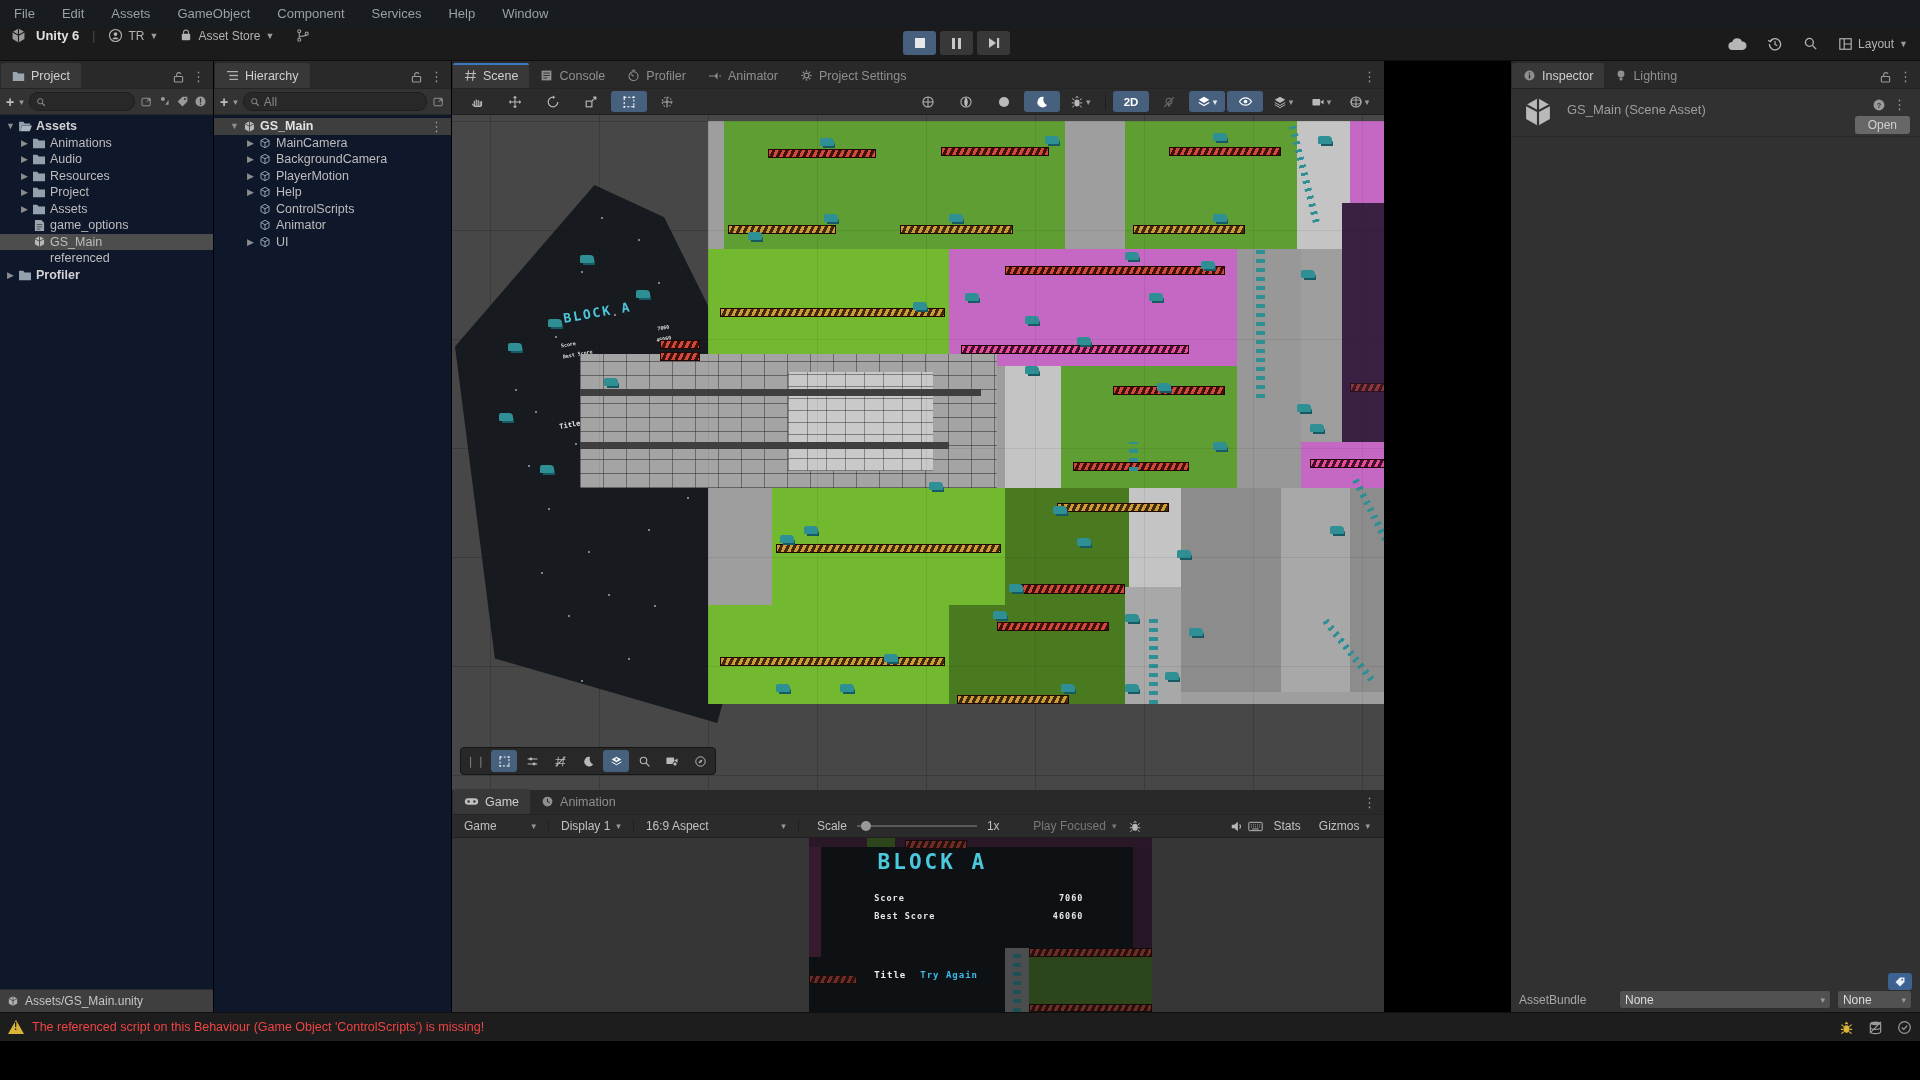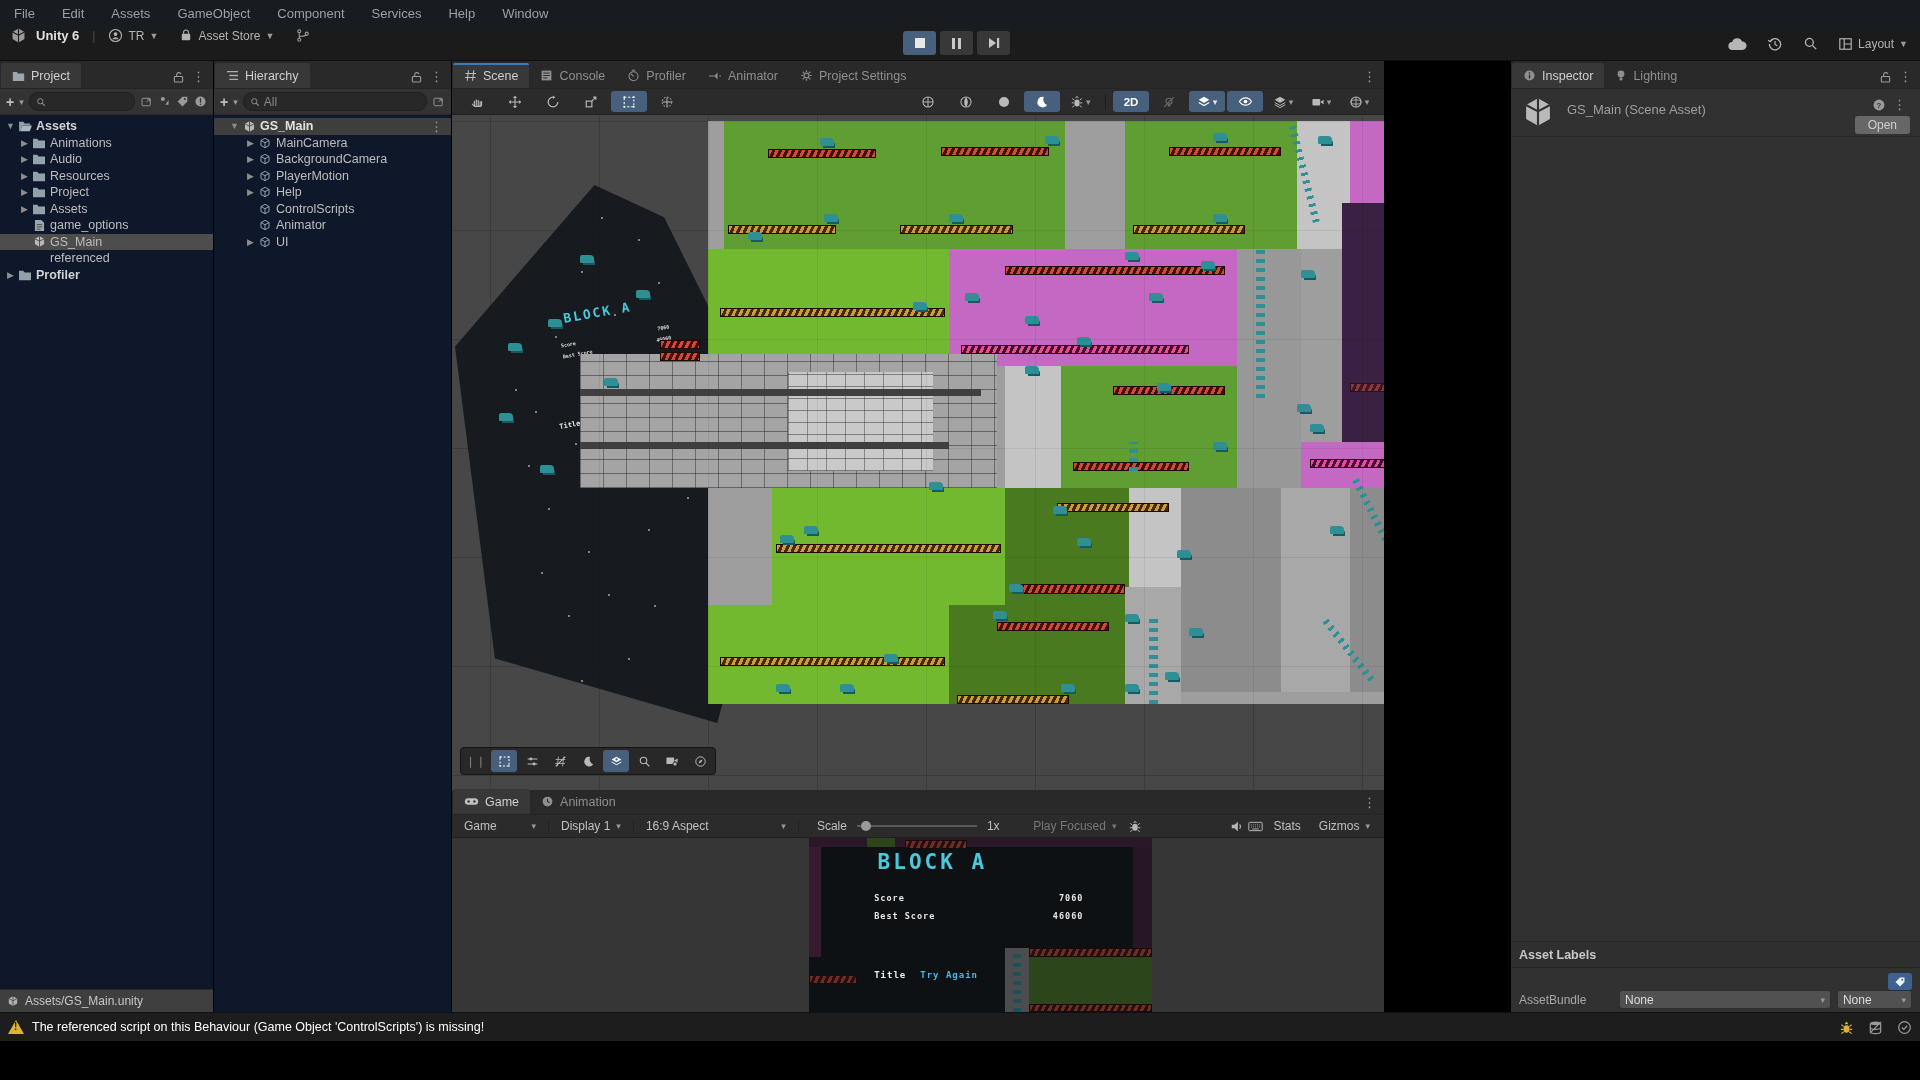--- a/index.html
+++ b/index.html
@@ -111,21 +111,21 @@
   .al-body{height:44px;position:relative;background:#313131}
   .tag-btn{position:absolute;right:8px;top:5px;width:24px;height:17px;background:#3d6191;border-radius:3px;display:flex;align-items:center;justify-content:center}
   .ab-row{position:absolute;left:0;right:0;bottom:3px;height:19px;display:flex;align-items:center}
   .ab-label{width:100px;padding-left:8px;color:#a8a8a8;flex:none}
   .dd{height:17px;background:#515151;border:1px solid #2e2e2e;border-radius:3px;display:flex;align-items:center;justify-content:space-between;padding:0 5px;color:#ddd}
   .dd1{width:222px;margin-right:6px}.dd2{width:70px;margin-right:8px}
   
   .statusbar{position:absolute;left:0;right:0;top:1012px;height:28px;background:#1d1d1d;border-top:1px solid #101010;display:flex;align-items:center;gap:8px;padding:0 8px;z-index:20}
   .warn-tri{width:0;height:0;border-left:8px solid transparent;border-right:8px solid transparent;border-bottom:14px solid #d9b437;position:relative}
   .warn-tri::after{content:"!";position:absolute;left:-2px;top:1px;font-size:10px;font-weight:bold;color:#1d1d1d}
-  .warn-text{color:#ffffff;font-size:12.5px}
+  .warn-text{color:#ef4444;font-size:12.5px}
   .sb-icons{margin-left:auto;display:flex;align-items:center;gap:14px}
   .blackstrip{position:absolute;left:0;right:0;bottom:0;height:40px;background:#000}
   .icbtn{display:flex;align-items:center;justify-content:center}
 </style>
 </head>
 <body>
 
 <div class="root">
 
   <div class="menubar" id="menubar">
@@ -988,21 +988,20 @@
       <span class="insp-help">
         <svg width="14" height="14" viewBox="0 0 16 16">
             <circle cx="8" cy="8" r="6.2" fill="#9a9a9a"></circle>
             <text x="8" y="11" text-anchor="middle" font-size="9" font-weight="bold" fill="#313131" font-family="Liberation Sans,sans-serif">?</text>
           </svg>
       </span>
       <span class="insp-kebab kebab">⋮</span>
       <span class="open-btn">Open</span>
     </div>
     <div class="asset-labels">
-      <div class="al-head">Asset Labels</div>
       <div class="al-body">
         <div class="tag-btn">
           <svg width="12" height="12" viewBox="0 0 16 16">
               <path d="M2 8l6-6h6v6l-6 6z" fill="#eaf1f8"></path>
               <circle cx="11" cy="5" r="1.2" fill="#3d6191"></circle>
             </svg>
         </div>
         <div class="ab-row">
           <span class="ab-label">AssetBundle</span>
           <div class="dd dd1">

